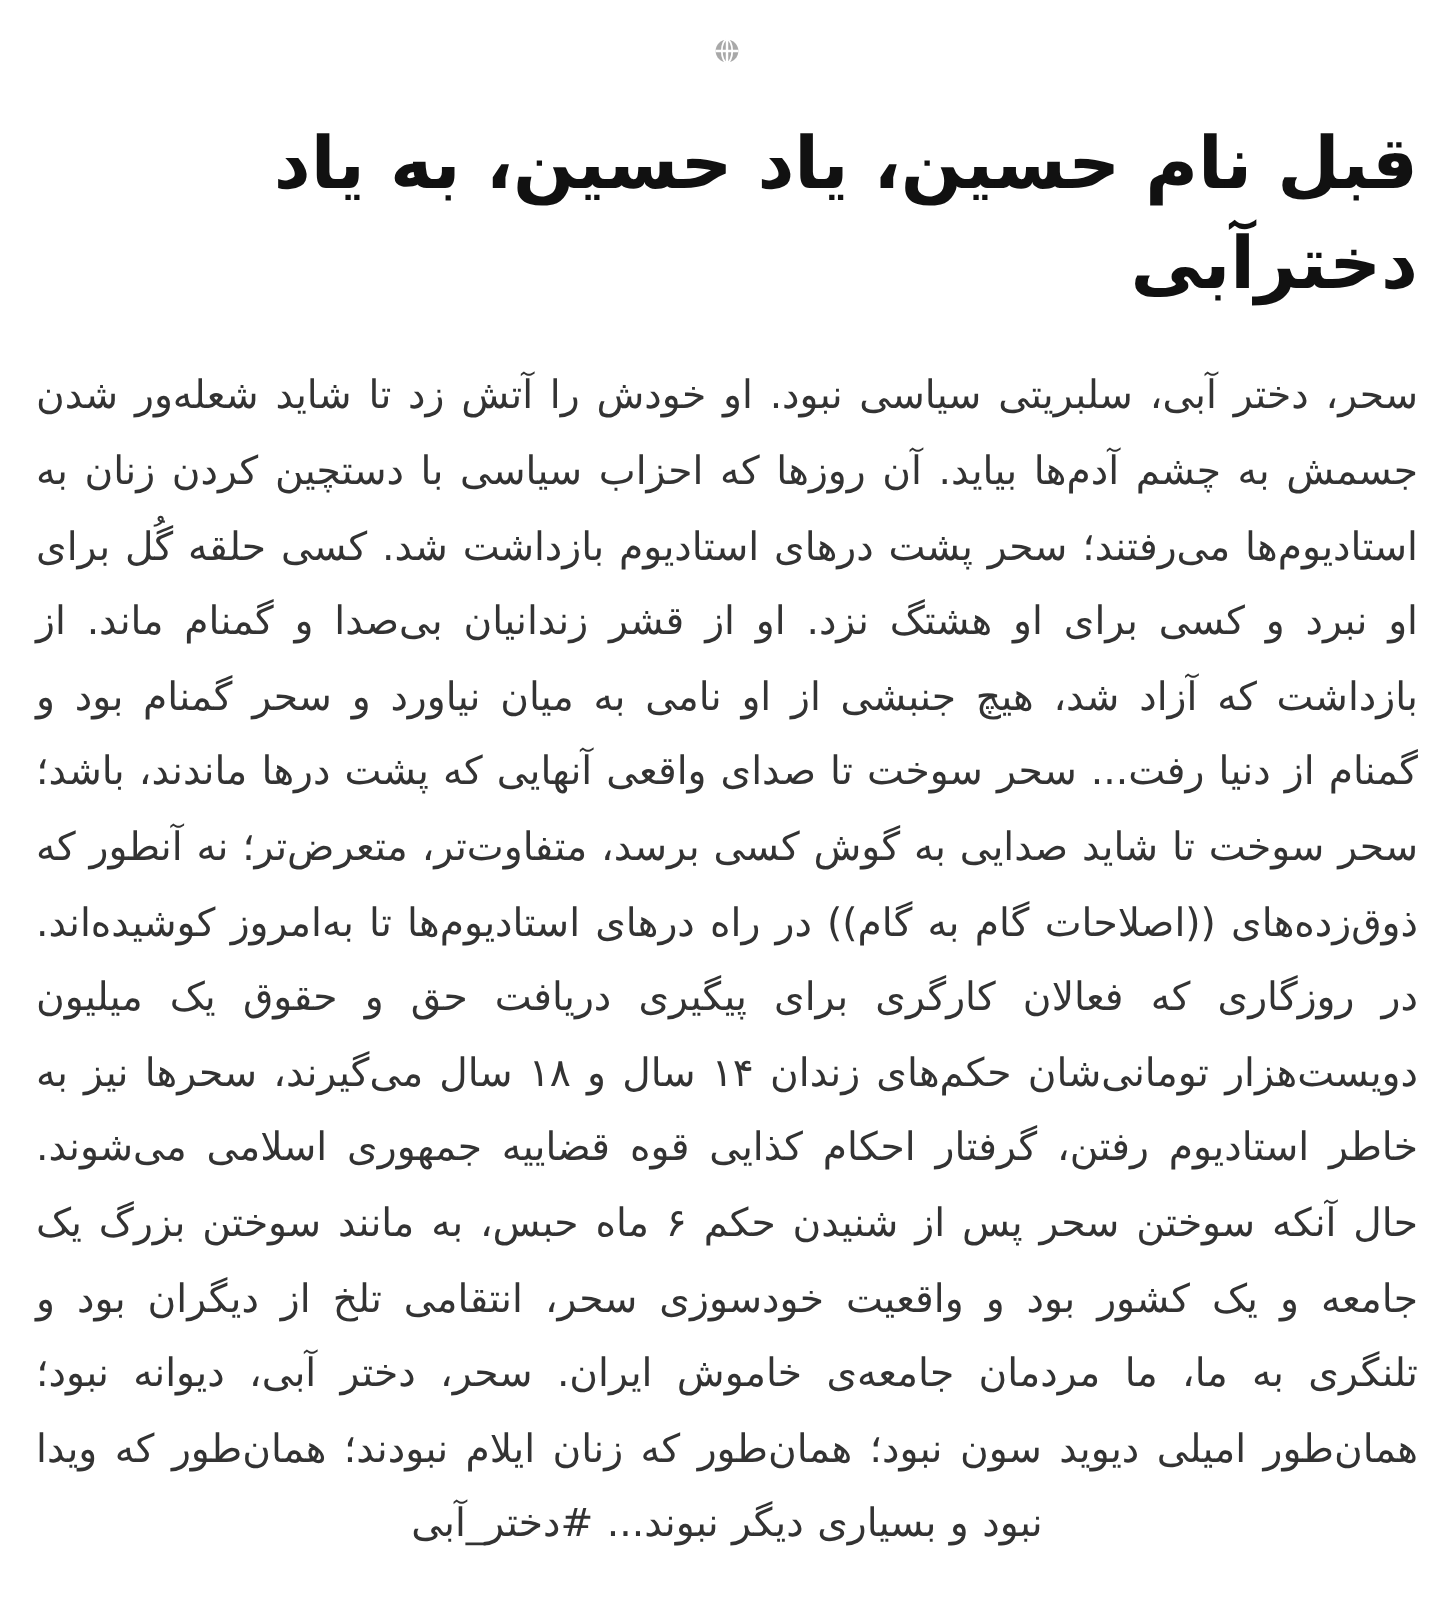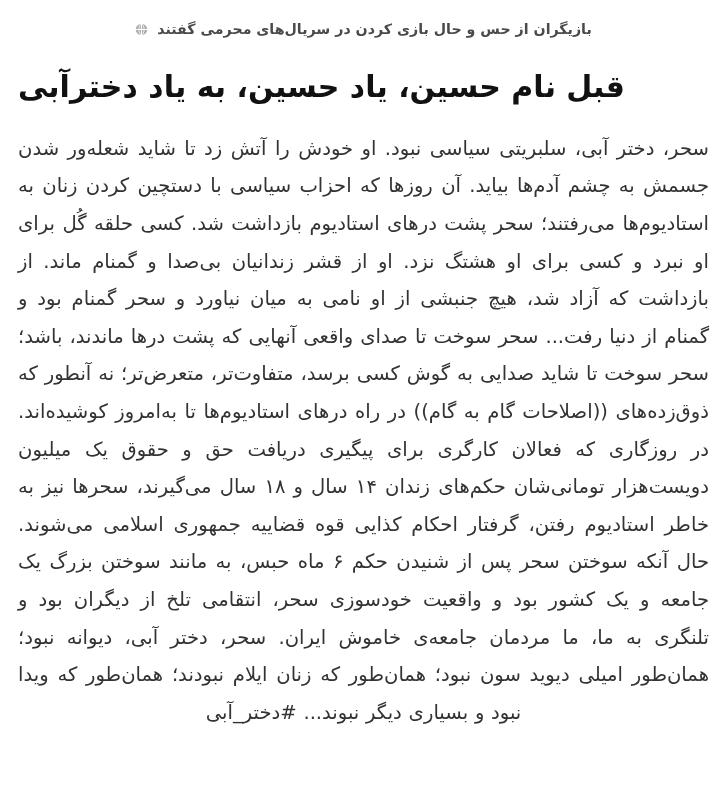--- a/index.html
+++ b/index.html
@@ -51,25 +51,25 @@
     font-weight: 600;
     letter-spacing: 0;
     white-space: nowrap;
     direction: rtl;
     text-align: center;
   }
 
   
   .headline {
     margin: 26px 18px 0 18px;
-    font-size: 30px;
+    font-size: 36px;
     line-height: 1.38;
     font-weight: bold;
     color: #111111;
-    text-align: left;
+    text-align: right;
     direction: rtl;
   }
 
   
   .article-body {
     margin: 22px 14px 0 14px;
     direction: rtl;
   }
 
   .article-body p {
@@ -93,21 +93,20 @@
 <div class="page">
 
   <div class="kicker-row">
     <span class="kicker-icon-wrap">
       <svg class="kicker-icon" viewBox="0 0 16 16" xmlns="http://www.w3.org/2000/svg" aria-hidden="true">
         <circle cx="8" cy="8" r="7" fill="#9a9a9a"></circle>
         <path d="M8 1 L8 15 M1 8 L15 8" stroke="#ffffff" stroke-width="1.5" fill="none"></path>
         <ellipse cx="8" cy="8" rx="3.2" ry="7" fill="none" stroke="#ffffff" stroke-width="1.1"></ellipse>
       </svg>
     </span>
-    <span class="kicker-text">بازیگران از حس و حال بازی کردن در سریال‌های محرمی گفتند</span>
   </div>
 
   <h1 class="headline">قبل نام حسین، یاد حسین، به یاد دخترآبی</h1>
 
   <div class="article-body">
     <p><span>سحر، دختر آبی، سلبریتی سیاسی نبود. او خودش را آتش زد تا شاید شعله‌ور شدن جسمش به چشم آدم‌ها بیاید. آن روزها که احزاب سیاسی با دستچین کردن زنان به استادیوم‌ها می‌رفتند؛ سحر پشت درهای استادیوم بازداشت شد. کسی حلقه گُل برای او نبرد و کسی برای او هشتگ نزد. او از قشر زندانیان بی‌صدا و گمنام ماند. از بازداشت که آزاد شد، هیچ جنبشی از او نامی به میان نیاورد و سحر گمنام بود و گمنام از دنیا رفت... سحر سوخت تا صدای واقعی آنهایی که پشت درها ماندند، باشد؛ سحر سوخت تا شاید صدایی به گوش کسی برسد، متفاوت‌تر، متعرض‌تر؛ نه آنطور که ذوق‌زده‌های ((اصلاحات گام به گام)) در راه درهای استادیوم‌ها تا به‌امروز کوشیده‌اند. در روزگاری که فعالان کارگری برای پیگیری دریافت حق و حقوق یک میلیون دویست‌هزار تومانی‌شان حکم‌های زندان ۱۴ سال و ۱۸ سال می‌گیرند، سحرها نیز به خاطر استادیوم رفتن، گرفتار احکام کذایی قوه قضاییه جمهوری اسلامی می‌شوند. حال آنکه سوختن سحر پس از شنیدن حکم ۶ ماه حبس، به مانند سوختن بزرگ یک جامعه و یک کشور بود و واقعیت خودسوزی سحر، انتقامی تلخ از دیگران بود و تلنگری به ما، ما مردمان جامعه‌ی خاموش ایران. سحر، دختر آبی، دیوانه نبود؛ همان‌طور امیلی دیوید سون نبود؛ همان‌طور که زنان ایلام نبودند؛ همان‌طور که ویدا نبود و بسیاری دیگر نبوند... </span><span class="hashtag">#دختر_آبی</span></p>
   </div>
 
 </div>
 

